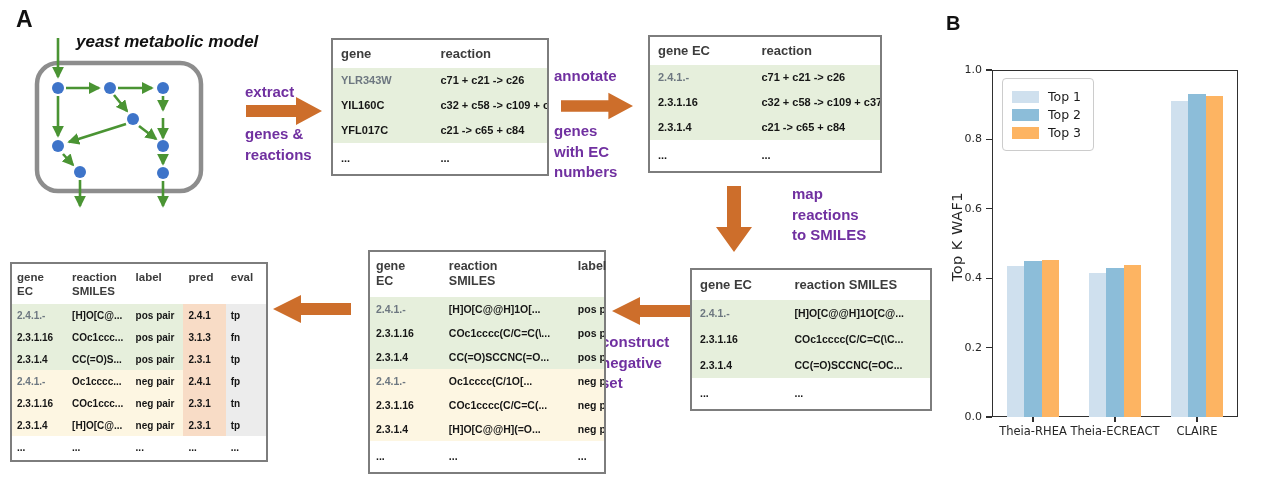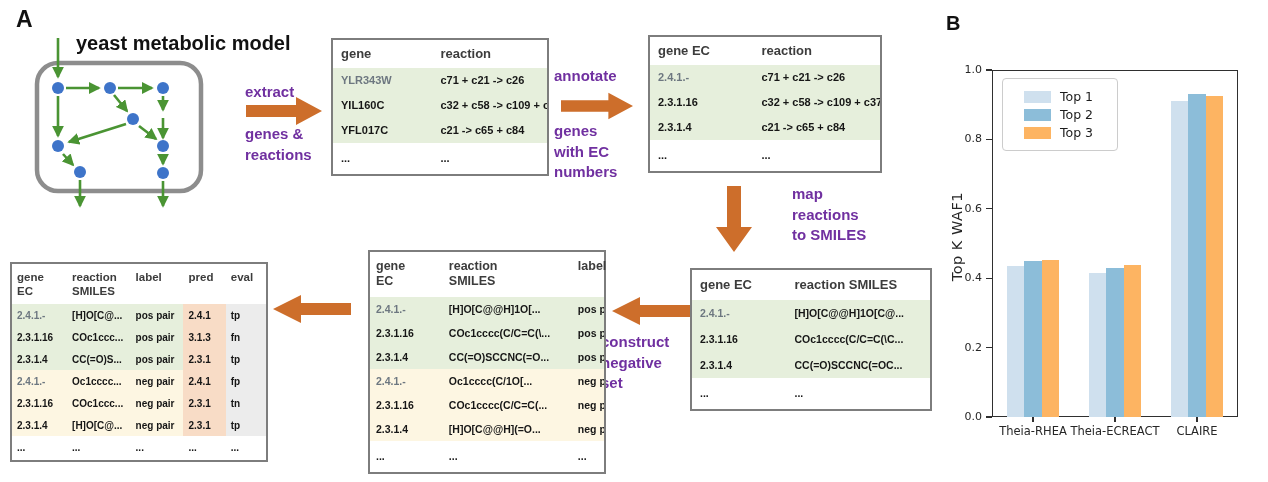--- a/index.html
+++ b/index.html
@@ -7,21 +7,21 @@
          font-family:"Liberation Sans",sans-serif;}
   .abs{position:absolute;}
 
   
   .panel-letter{font-weight:700;color:#111;}
   #label-a{left:16px;top:6px;font-size:23px;}
   #panel-b{left:940px;top:0;width:328px;height:482px;position:absolute;}
   #label-b{left:6px;top:12px;font-size:20px;position:absolute;}
 
   
-  #diagram-title{left:76px;top:32px;font-weight:700;font-size:20px;color:#111;}
+  #diagram-title{left:76px;top:32px;font-weight:700;font-size:17px;color:#111;font-style:italic;}
   #net-svg{left:28px;top:34px;width:184px;height:184px;}
   #net-svg .node{fill:var(--node-blue,#3e74c9);}
   #net-svg .edge{stroke:var(--edge-green,#4a9433);stroke-width:2.6;fill:none;}
   #net-svg .cell-box{stroke:#8d8d8d;stroke-width:4.5;fill:none;}
 
   
   .plabel{position:absolute;font-weight:700;font-size:15px;line-height:1.38;
           white-space:pre-line;color:var(--accent-purple,#7030a0);}
   #lbl-extract{left:245px;top:82px;}
   #lbl-extract-sub{left:245px;top:124px;}
@@ -94,21 +94,21 @@
   .bar{position:absolute;}
   .ytick-label{position:absolute;left:-42px;width:32px;text-align:right;font-size:11px;color:#262626;}
   .ytick-mark{position:absolute;left:-6px;width:6px;height:1.4px;background:#2f2f2f;}
   .xtick-mark{position:absolute;top:347px;width:1.4px;height:5px;background:#2f2f2f;}
   .xtick-label{position:absolute;top:354px;width:130px;text-align:center;font-size:11.5px;color:#262626;}
   #ylabel{position:absolute;left:9px;top:192px;font-size:14.5px;color:#262626;
           writing-mode:vertical-rl;transform:rotate(180deg);letter-spacing:0.5px;
           font-family:"DejaVu Sans",sans-serif;}
   #legend{position:absolute;left:10px;top:8px;background:rgba(255,255,255,0.92);
           border:1px solid #cccccc;border-radius:4px;padding:7px 12px 7px 9px;}
-  .legend-item{display:flex;align-items:center;margin:3px 12px;}
+  .legend-item{display:flex;align-items:center;margin:3px 0;}
   .legend-swatch{width:27px;height:12px;margin-right:9px;}
   .legend-label{font-size:12.5px;color:#1c1c1c;}
 </style>
 </head>
 <body>
 
 <div id="stage">
 
   <div id="label-a" class="abs panel-letter">A</div>
 

